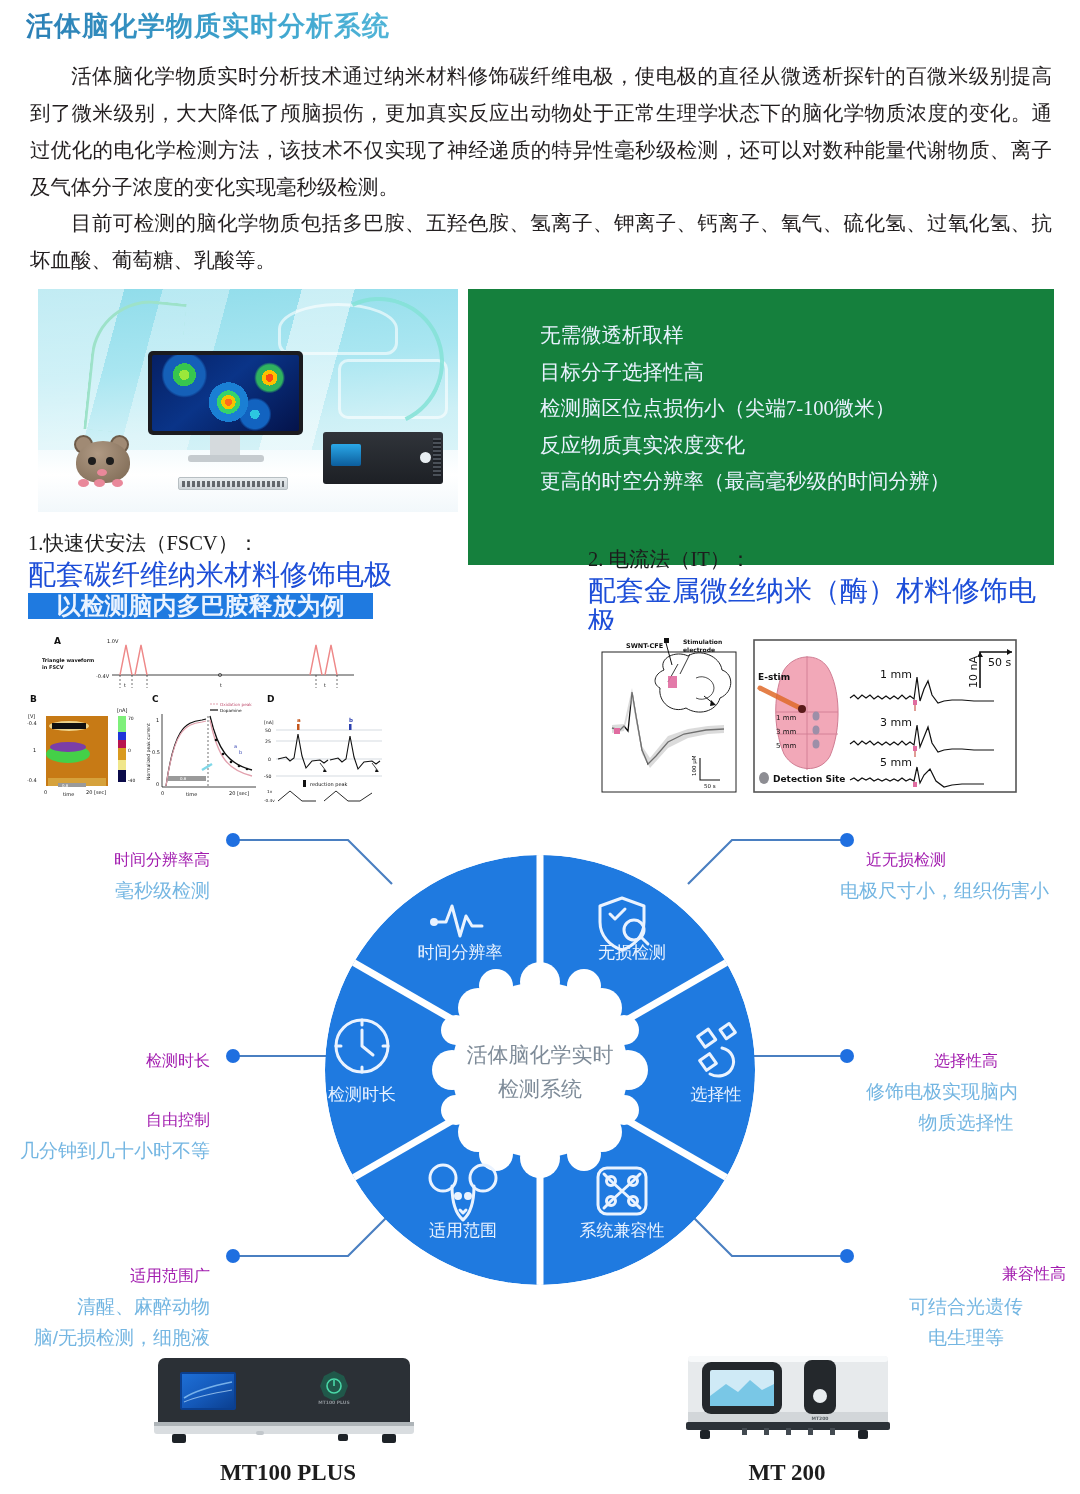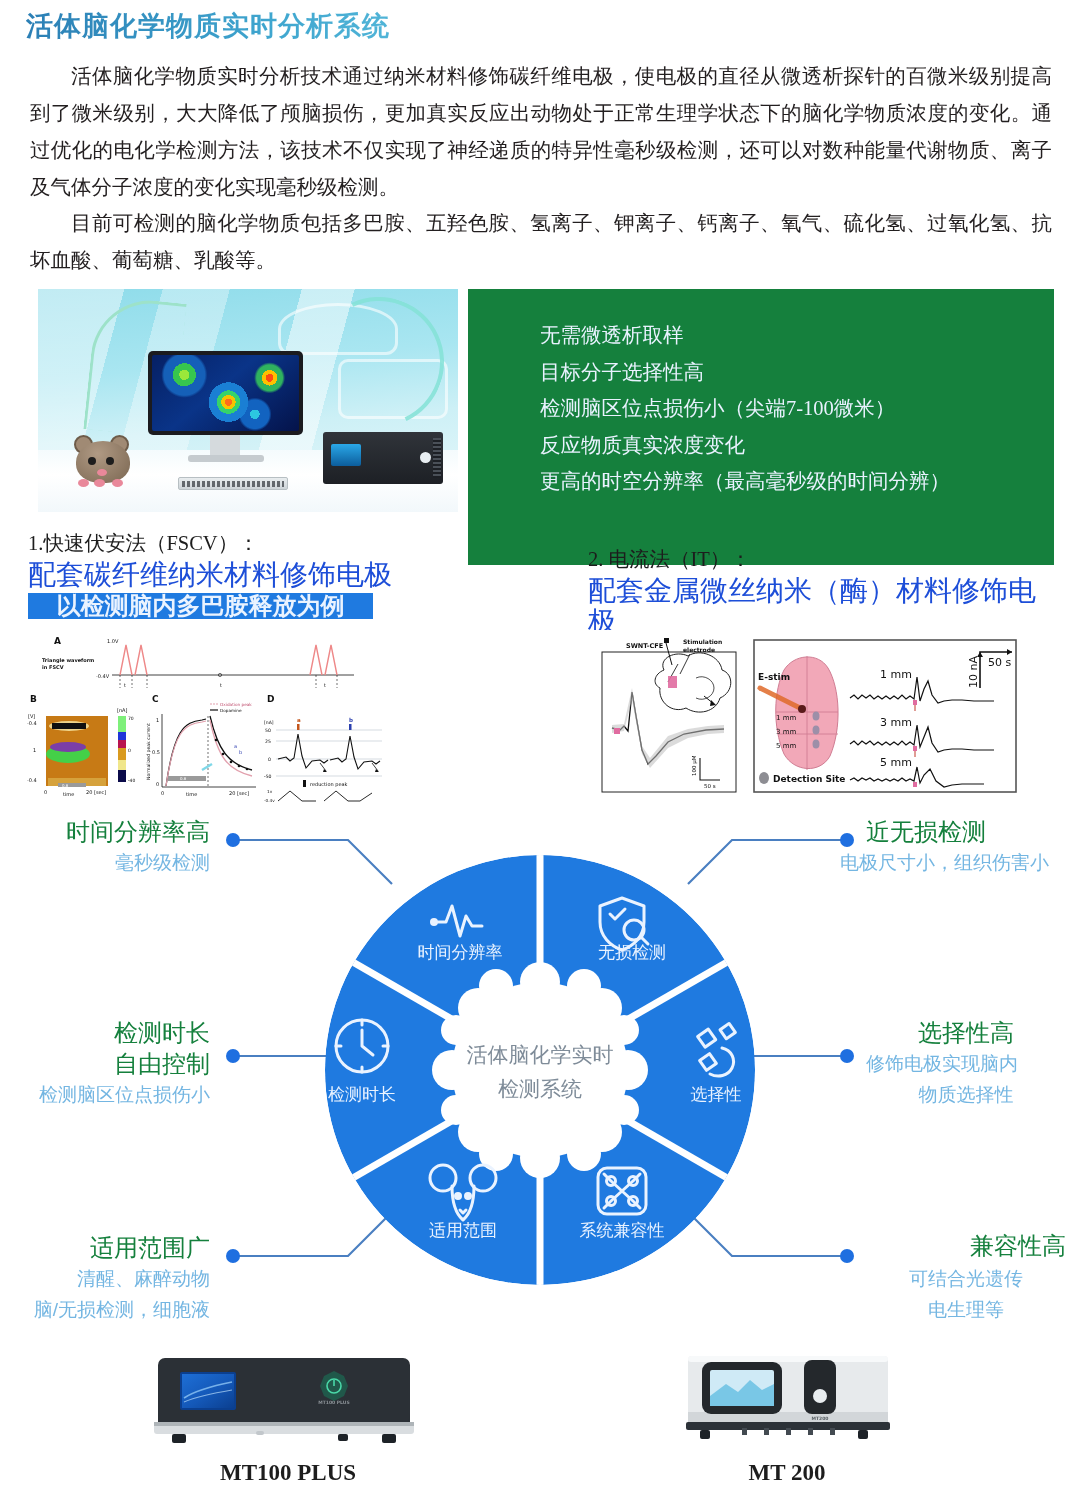--- a/index.html
+++ b/index.html
@@ -144,21 +144,21 @@
   .diagram svg { display:block; }
   .seg-label {
     fill:#e8f2ff; font-family:"Liberation Sans","DejaVu Sans",sans-serif;
     font-size:17px; text-anchor:middle;
   }
   .center-label {
     fill:#7f8c99; font-family:"Liberation Sans","DejaVu Sans",sans-serif;
     font-size:21px; text-anchor:middle;
   }
   .callout { position:absolute; font-family:"Liberation Sans","DejaVu Sans",sans-serif; }
-  .callout .l1 { font-size:24px; color:#15803d; line-height:31px; }
+  .callout .l1 { font-size:16px; color:#a21caf; line-height:31px;margin-top:28px; }
   .callout .l2 { font-size:19px; color:#74b6e2; line-height:31px; }
   .callout.left  { text-align:right; }
   .callout.right { text-align:left; }
 
   
   .product { position:absolute; text-align:center;font-weight:bold; }
   #prod1 { left:138px; top:1352px; width:300px; }
   #prod2 { left:672px; top:1352px; width:230px; }
   .product-caption {
     margin-top:4px; font-size:23px; color:#1d1d1d;
@@ -544,21 +544,21 @@
 </div>
 
 <div class="callout left" style="left:20px; top:816px; width:190px;">
   <div class="l1">时间分辨率高</div>
   <div class="l2">毫秒级检测</div>
 </div>
 
 <div class="callout left" style="left:10px; top:1017px; width:200px;">
   <div class="l1">检测时长</div>
   <div class="l1">自由控制</div>
-  <div class="l2">检测脑区位点损伤小</div>
+  <div class="l2">几分钟到几十小时不等</div>
 </div>
 
 <div class="callout left" style="left:10px; top:1232px; width:200px;">
   <div class="l1">适用范围广</div>
   <div class="l2">清醒、麻醉动物</div>
   <div class="l2">脑/无损检测，细胞液</div>
 </div>
 
 <div class="callout right" style="left:866px; top:816px; width:210px;">
   <div class="l1">近无损检测</div>

